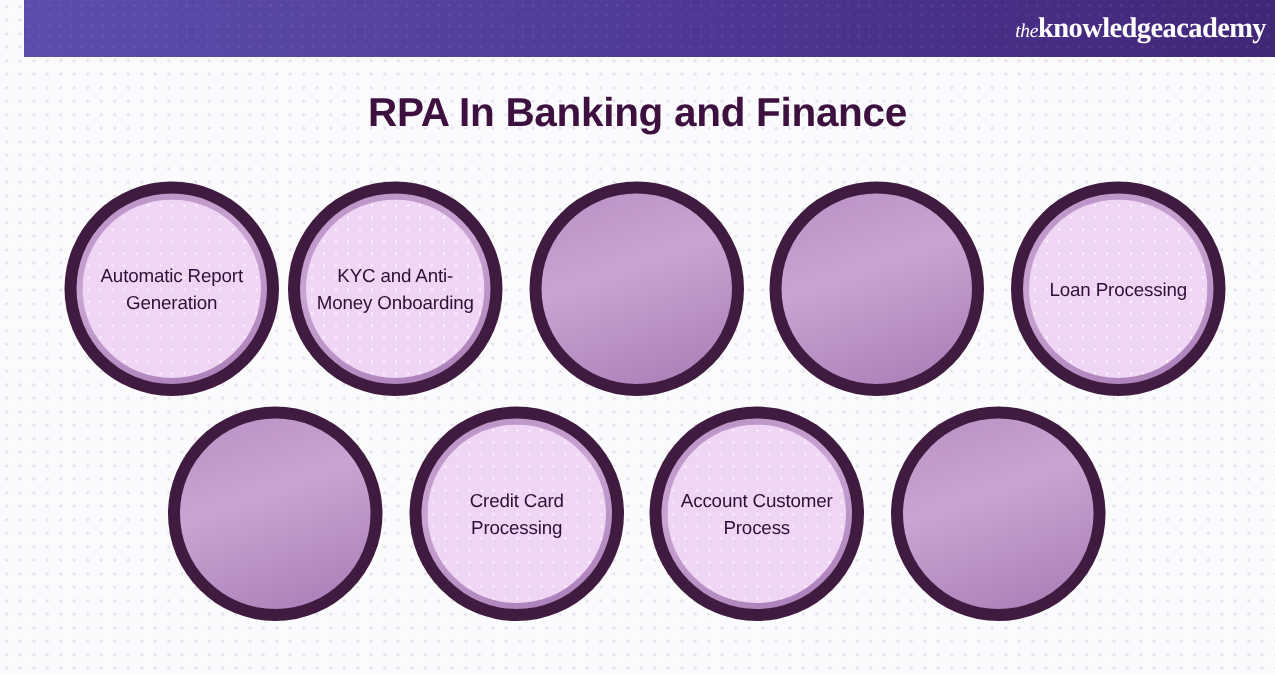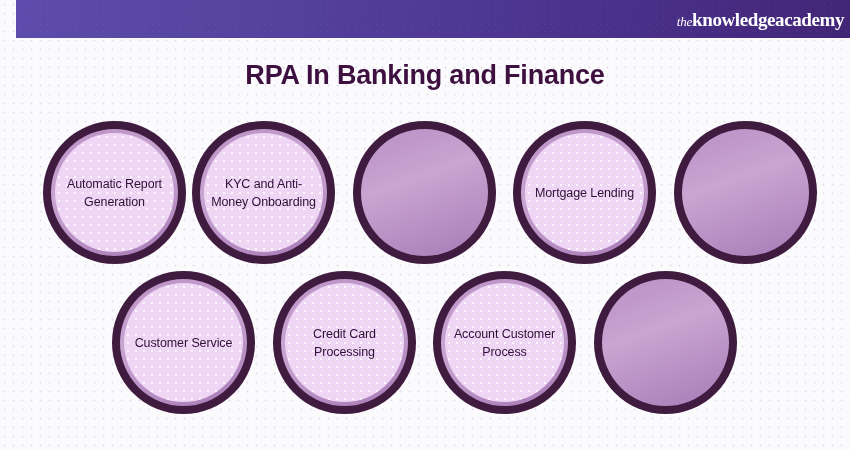--- a/index.html
+++ b/index.html
@@ -151,32 +151,29 @@
         <div class="ring-inner"></div>
         <div class="disc">
           <div class="label">KYC and Anti-Money Onboarding</div>
         </div>
       </div>
       <div class="bubble" style="left: 353px; top: 121px;">
         <div class="ring-inner"></div>
       </div>
       <div class="bubble" style="left: 513px; top: 121px;">
         <div class="ring-inner"></div>
-        <div class="disc">
-          <div class="label">Mortgage Lending</div>
-        </div>
       </div>
       <div class="bubble" style="left: 674px; top: 121px;">
         <div class="ring-inner"></div>
+        <div class="disc">
+          <div class="label">Loan Processing</div>
+        </div>
       </div>
       <div class="bubble" style="left: 112px; top: 271px;">
         <div class="ring-inner"></div>
-        <div class="disc">
-          <div class="label">Customer Service</div>
-        </div>
       </div>
       <div class="bubble" style="left: 273px; top: 271px;">
         <div class="ring-inner"></div>
         <div class="disc">
           <div class="label">Credit Card Processing</div>
         </div>
       </div>
       <div class="bubble" style="left: 433px; top: 271px;">
         <div class="ring-inner"></div>
         <div class="disc">

